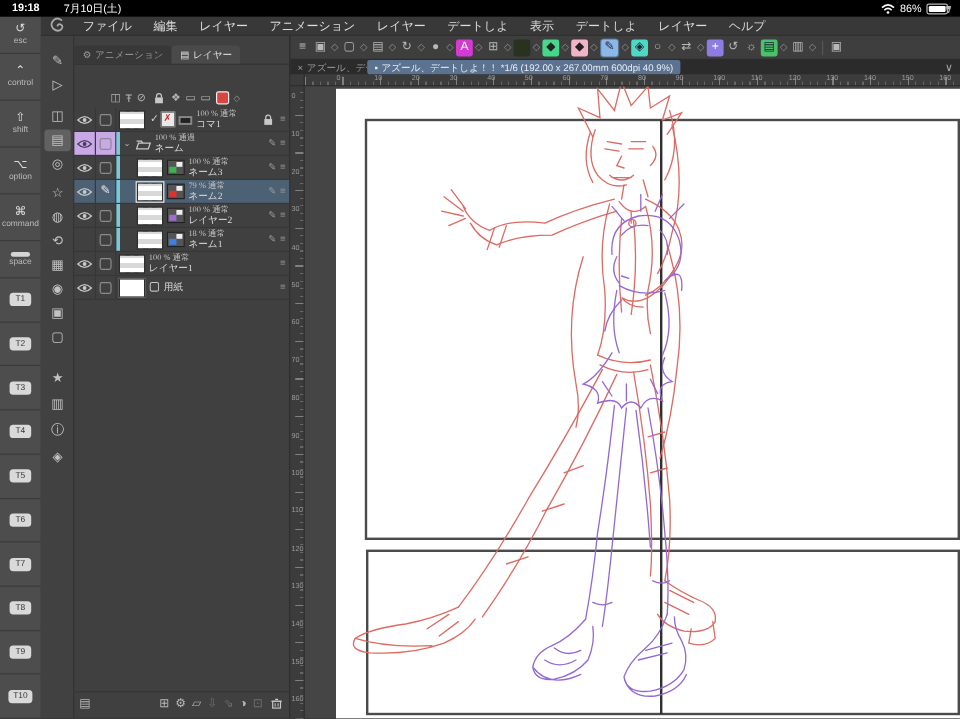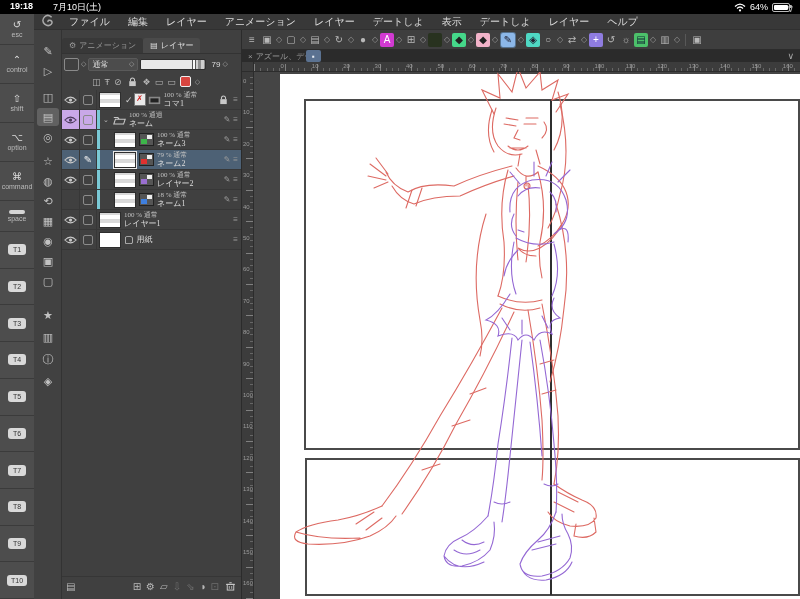--- a/index.html
+++ b/index.html
@@ -115,21 +115,21 @@
     <div class="sb-left">
       <span>19:18</span>
       <span style="font-weight:normal">7月10日(土)</span>
     </div>
     <div class="sb-right">
       <svg width="12" height="9" viewBox="0 0 12 9">
         <path d="M1,3.4 Q6,-1.2 11,3.4" fill="none" stroke="#fff" stroke-width="1.3"></path>
         <path d="M3,5.4 Q6,2.6 9,5.4" fill="none" stroke="#fff" stroke-width="1.3"></path>
         <circle cx="6" cy="7.4" r="1.1" fill="#fff"></circle>
       </svg>
-      <span>64%</span>
+      <span>86%</span>
       <span class="battery">
           <i></i>
         </span>
     </div>
   </div>
 
   <div class="menubar">
     <span class="logo">
       <svg width="13" height="13" viewBox="0 0 14 14">
           <path d="M11,3 Q7,0 4,3 Q0,7 4,11 Q8,14 11,11 Q13,8.5 10.5,7 Q8,6 7.5,8" fill="none" stroke="#aaa" stroke-width="1.6" stroke-linecap="round"></path>
@@ -273,34 +273,20 @@
     <div class="lp-tabs" id="lp-tabs">
         <div class="lp-tab">
           <span style="font-size: 8px;">⚙</span>
           <span>アニメーション</span>
         </div>
         <div class="lp-tab active">
           <span style="font-size: 8px;">▤</span>
           <span>レイヤー</span>
         </div>
       </div>
-    <div class="lp-blendrow">
-      <span class="blend-chip"></span>
-      <span class="stepper">◇</span>
-      <span class="blend-select">
-        <span>通常</span>
-        <span class="stepper">◇</span>
-      </span>
-      <span class="op-slider">
-          <span class="fill"></span>
-          <span class="thumb"></span>
-        </span>
-      <span class="op-val">79</span>
-      <span class="stepper">◇</span>
-    </div>
     <div class="lp-iconrow" id="lp-iconrow">
         <span>◫</span>
         <span>Ŧ</span>
         <span>⊘</span>
         <svg width="13" height="10" viewBox="0 0 16 12">
           <rect x="4" y="5" width="8" height="6" fill="#c8c8c8"></rect>
           <path d="M5.5,5 V3.5 a2.5,2.5 0 0,1 5,0 V5" fill="none" stroke="#c8c8c8" stroke-width="1.3"></path>
         </svg>
         <span>❖</span>
         <span>▭</span>
@@ -518,20 +504,21 @@
       </div>
   </div>
 
   <div class="tabbar" id="tabbar">
       <div class="tab" style="max-width: 52px;">
         <span>×</span>
         <span>アズール、デー</span>
       </div>
       <div class="tab active">
         <span>▪</span>
+        <span>アズール、デートしよ！！ *1/6 (192.00 x 267.00mm 600dpi 40.9%)</span>
       </div>
       <span style="position: absolute; right: 6px; color: rgb(170, 170, 170); font-size: 9px;">∨</span>
     </div>
 
   <div class="rulercorner"></div>
   <div class="hruler" id="hruler">
       <span class="rnum" style="left: 26.4px; top: 1px;">0</span>
       <span class="rnum" style="left: 57.8px; top: 1px;">10</span>
       <span class="rnum" style="left: 89.2px; top: 1px;">20</span>
       <span class="rnum" style="left: 120.6px; top: 1px;">30</span>

